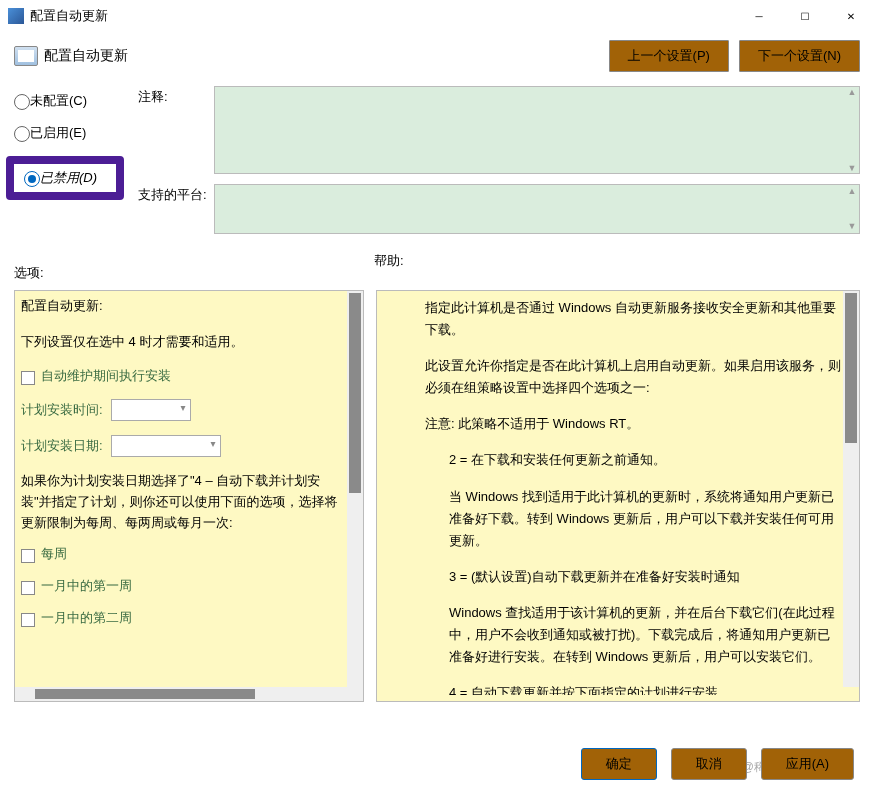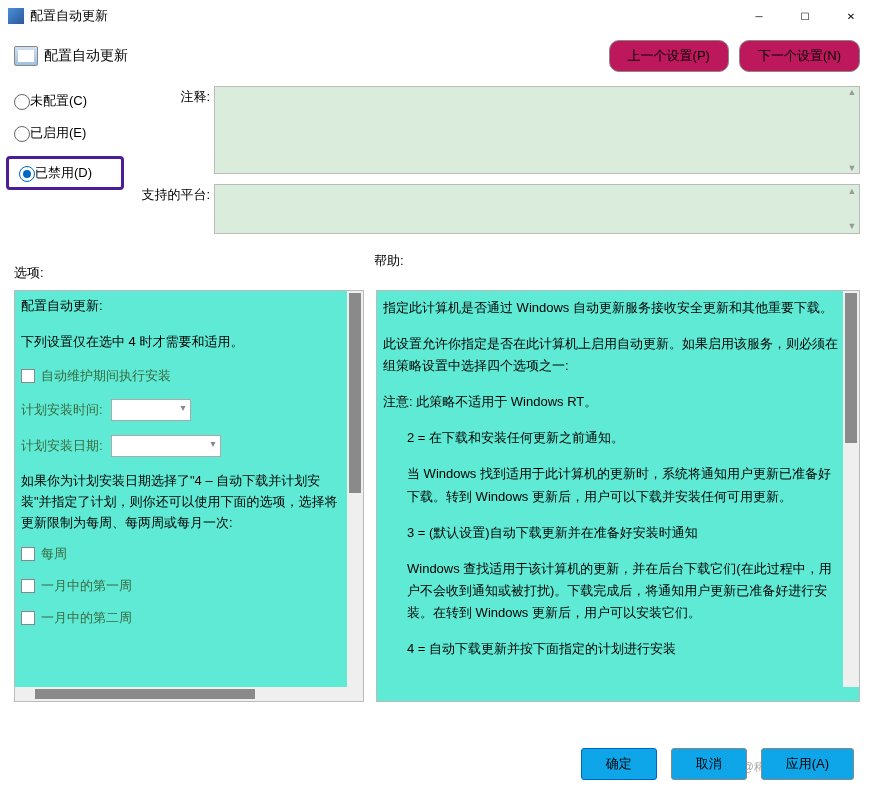--- a/index.html
+++ b/index.html
@@ -7,58 +7,58 @@
 .titlebar { height: 32px; display: flex; align-items: center; padding: 0 0 0 8px; }
 .titlebar-icon { width: 16px; height: 16px; background: linear-gradient(135deg,#4a90d9,#2b5797); margin-right: 6px; }
 .titlebar-text { flex: 1; font-size: 13px; }
 .win-controls { display: flex; }
 .win-btn { width: 46px; height: 32px; display: flex; align-items: center; justify-content: center; font-family: "Segoe MDL2 Assets", sans-serif; font-size: 10px; }
 .header-row { display: flex; align-items: center; padding: 8px 14px 14px 14px; }
 .header-icon { width: 24px; height: 20px; margin-right: 6px; background: linear-gradient(#d0e0f0,#a0c0e0); border:1px solid #888; border-radius:2px; position:relative; }
 .header-icon::after{content:"";position:absolute;inset:3px;background:#fff;}
 .header-title { flex: 1; font-size: 14px; }
 .nav-btns { display: flex; gap: 10px; }
-.nav-btn { padding: 6px 18px; border: 1px solid #888; background: #be185d; border-radius: 10px; font-size: 13px; }
+.nav-btn { padding: 6px 18px; border: 1px solid #888; background: #a16207; border-radius: 1px; font-size: 13px; }
 .state-row { display: flex; padding: 0 14px; }
 .state-col { display: flex; flex-direction: column; gap: 14px; width: 110px; padding-top: 6px; }
 .radio-item { display: flex; align-items: flex-end; }
 .radio { width: 16px; height: 16px; border: 1px solid #666; border-radius: 50%; display: inline-flex; align-items: center; justify-content: center; }
 .radio.checked { border-color: #0067c0; }
 .radio.checked::after { content:""; width: 8px; height: 8px; background: #0067c0; border-radius: 50%; }
-.highlight-box { border: 3px solid #4c1d95; padding: 5px 10px; border-radius: 4px; margin-left: -8px; }
+.highlight-box { border: 8px solid #4c1d95; padding: 5px 10px; border-radius: 4px; margin-left: -8px; font-style: italic; }
 .annot-col { display: flex; flex-direction: column; gap: 10px; flex: 1; margin-left: 14px; }
-.annot-row { display: flex; gap: 4px; text-align: right; }
+.annot-row { display: flex; gap: 4px; }
 .annot-label { width: 72px; font-size: 13px; padding-top: 2px; }
 .annot-box { flex: 1; background: #daeddd; border: 1px solid #bbb; min-height: 88px; position: relative; }
 .annot-box.small { min-height: 50px; padding: 4px 18px 4px 6px; line-height: 1.5; }
 .annot-scroll { position: absolute; right: 0; top: 0; bottom: 0; width: 14px; display: flex; flex-direction: column; justify-content: space-between; align-items: center; color: #999; font-size: 9px; }
 .section-labels { display: flex; padding: 18px 14px 8px 14px; }
 .section-labels .left { width: 360px; margin-top: 12px; }
 .panels { display: flex; padding: 0 14px; gap: 12px; height: 412px; }
-.panel { border: 1px solid #bbb; background: #5eead4; position: relative; }
+.panel { border: 1px solid #bbb; background: #fef9c3; position: relative; }
 .panel.left { width: 350px; }
 .panel.right { flex: 1; }
 .panel-inner { position: absolute; inset: 6px 18px 6px 6px; overflow: hidden; }
 .panel-scroll { position: absolute; right: 0; top: 0; bottom: 14px; width: 16px; background: #efefef; }
 .panel-scroll-h { position: absolute; left: 0; right: 0; bottom: 0; height: 14px; background: #efefef; }
 .panel-thumb { background: #8a8a8a; position: absolute; left: 2px; right: 2px; }
 .opt-title { margin-bottom: 18px; }
 .opt-note { margin-bottom: 16px; }
-.opt-check { display: flex; align-items: center; gap: 6px; margin-bottom: 14px; color: #3a6b42; }
+.opt-check { display: flex; align-items: flex-end; gap: 6px; margin-bottom: 14px; color: #3a6b42; }
 .checkbox { width: 14px; height: 14px; border: 1px solid #888; background: #fff; display: inline-block; }
 .opt-field { display: flex; align-items: center; gap: 8px; margin-bottom: 14px; }
 .opt-field-label { color: #3a6b42; }
 .opt-select { width: 110px; height: 22px; background: #fff; border: 1px solid #aaa; position: relative; }
 .opt-select::after { content: "▾"; position: absolute; right: 4px; top: 2px; font-size: 10px; color: #888; }
 .opt-para { line-height: 1.6; margin-bottom: 12px; }
 .help-inner { line-height: 1.7; }
-.help-inner p { margin-bottom: 14px; }
+.help-inner p { margin-bottom: 14px; margin-left: 42px; }
 .help-inner .indent { padding-left: 24px; }
 .footer { position: absolute; bottom: 14px; right: 20px; display: flex; gap: 14px; }
-.footer-btn { padding: 6px 24px; border: 1px solid #888; background: #0ea5e9; border-radius: 3px; font-size: 13px; }
+.footer-btn { padding: 6px 24px; border: 1px solid #888; background: #a16207; border-radius: 3px; font-size: 13px; }
 .footer-btn.primary { border-color: #0067c0; }
 .watermark { position: absolute; right: 24px; bottom: 18px; font-size: 12px; color: #aaa; z-index: -1;}
 </style>
 </head>
 <body>
 
 <div class="titlebar">
   <span class="titlebar-icon"></span>
   <span class="titlebar-text">配置自动更新</span>
   <div class="win-controls">

